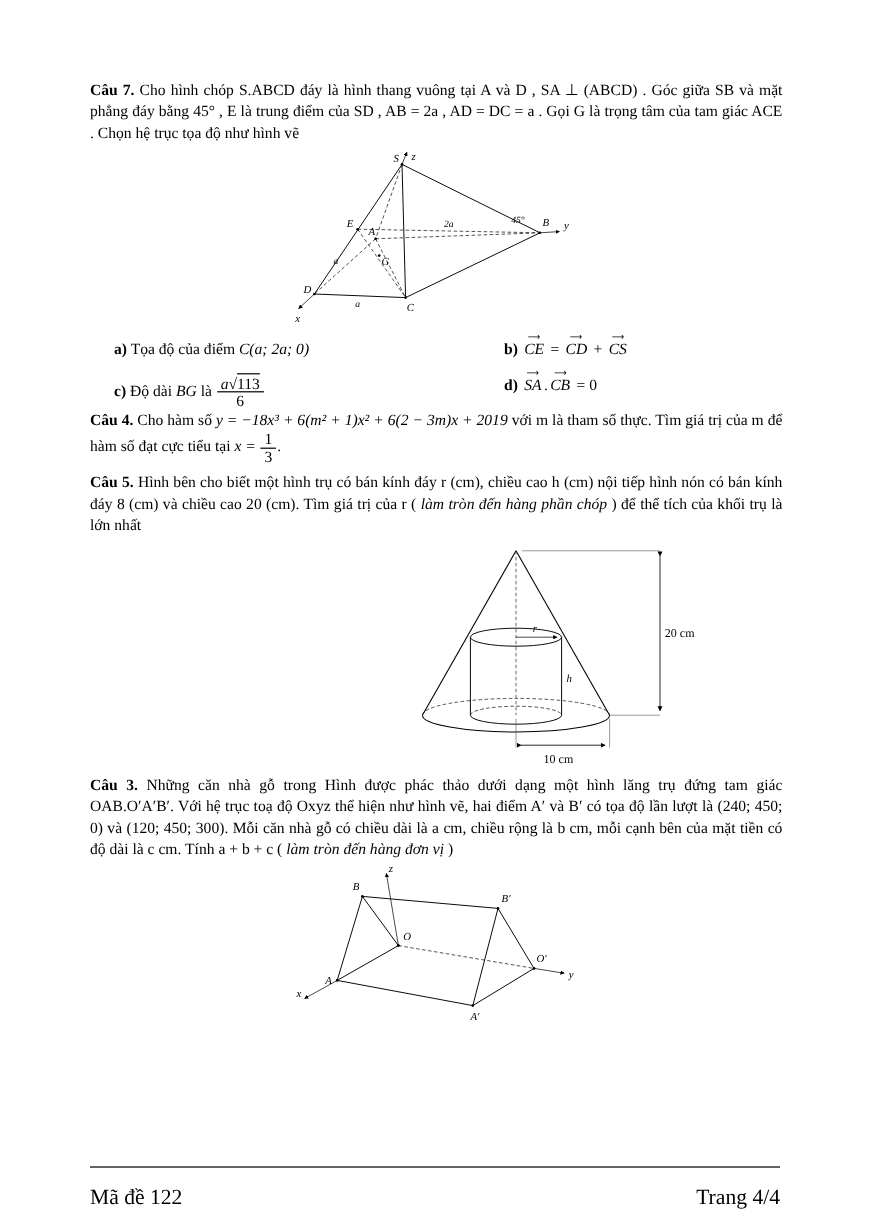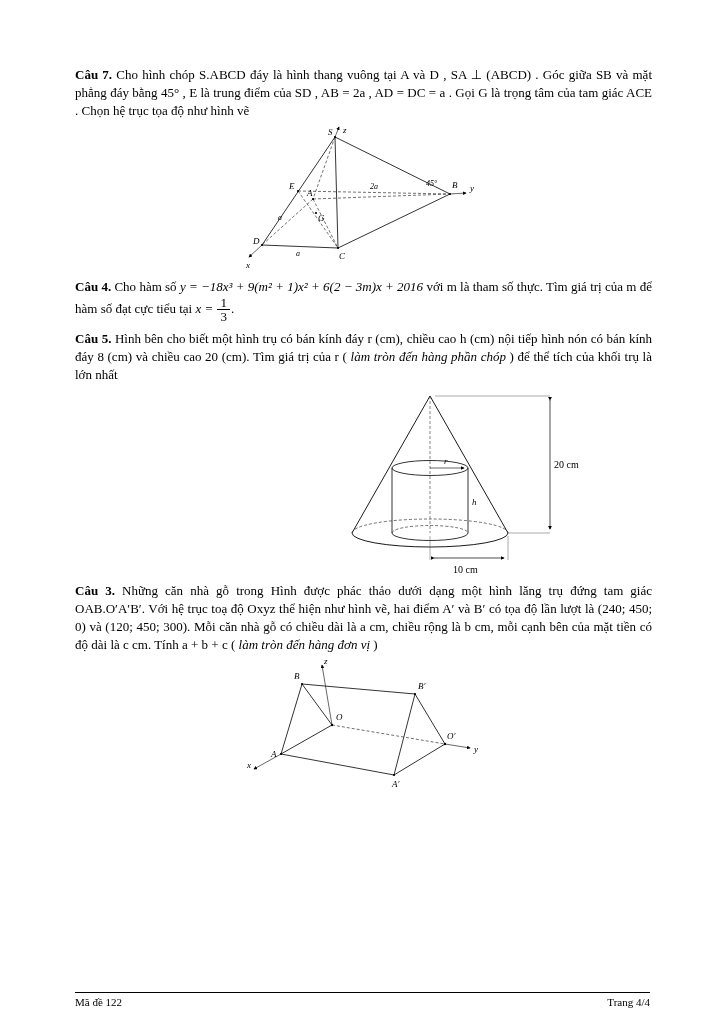--- a/index.html
+++ b/index.html
@@ -21,21 +21,21 @@
   .vec::before { content:"⟶"; position:absolute; top:-0.95em; left:50%; transform:translateX(-50%) scaleX(0.85); font-size:0.65em; font-style:normal; }
   
   .optrow { position:relative; padding-left:20px; margin-top:9px; min-height:18px; }
   .optcol2 { position:absolute; left:345px; top:0; }
   .part3 { margin-top:16px; margin-bottom:6px; }
   .figwrap { display:block; margin:4px auto; }
   .figwrap2 { display:block; margin:4px 0 4px 270px; }
   svg text { font-family:"Liberation Serif", serif; font-size:9px; font-style:italic; fill:#000; }
   svg text.dim { font-size:8px; }
   svg text.unit { font-style:normal; font-size:10px; }
-  .footer { position:absolute; left:75px; right:75px; bottom:16px; border-top:1.2px solid #000; padding-top:3px; display:flex; justify-content:space-between; font-size:11px; }
+  .footer { position:absolute; left:75px; right:75px; bottom:16px; border-top:1.2px solid #000; padding-top:14px; display:flex; justify-content:space-between; font-size:18px; }
   .sp6 { margin-top:6px; }
 </style>
 </head>
 <body>
 
 <div class="page">
 
   <p class="para"><span class="qlabel">Câu 7.</span><span> Cho hình chóp S.ABCD đáy là hình thang vuông tại A và D , SA ⊥ (ABCD) . Góc giữa SB và mặt phẳng đáy bằng 45° , E là trung điểm của SD , AB = 2a , AD = DC = a . Gọi G là trọng tâm của tam giác ACE . Chọn hệ trục tọa độ như hình vẽ</span></p>
 
   <svg class="figwrap" width="240" height="150" viewBox="0 0 240 150">
@@ -85,24 +85,36 @@
     <text x="74" y="97">G</text>
     <text x="99" y="9">z</text>
     <text x="226" y="67">y</text>
     <text x="2" y="144">x</text>
     <text class="dim" x="126" y="65">2a</text>
     <text class="dim" x="34" y="96">a</text>
     <text class="dim" x="52" y="132">a</text>
     <text class="dim" x="182" y="62">45°</text>
   </svg>
 
-
-
-
-  <p class="para"><span class="qlabel">Câu 4.</span><span> Cho hàm số </span><span class="math">y = −18x³ + 9(m² + 1)x² + 6(2 − 3m)x + 2016</span><span> với m là tham số thực. Tìm giá trị của m để hàm số đạt cực tiểu tại </span><span class="math">x = </span><span class="frac"><span class="num">1</span><span class="den">3</span></span><span>.</span></p>
+  <div class="optrow">
+    <span class="qlabel">a)</span><span> Tọa độ của điểm </span><span class="math">C(a; 2a; 0)</span>
+    <span class="optcol2"><span class="qlabel">b)</span>
+      <span class="vec">CE</span><span> = </span><span class="vec">CD</span><span> + </span><span class="vec">CS</span>
+    </span>
+  </div>
+
+  <div class="optrow" style="margin-top:12px;">
+    <span class="qlabel">c)</span><span> Độ dài </span><span class="math">BG</span><span> là </span><span class="frac"><span class="num"><i>a</i><span>√</span><span class="rad">113</span></span><span class="den">6</span></span>
+    <span class="optcol2"><span class="qlabel">d)</span>
+      <span class="vec">SA</span><span>.</span><span class="vec">CB</span><span> = 0</span>
+    </span>
+  </div>
+
+
+  <p class="para"><span class="qlabel">Câu 4.</span><span> Cho hàm số </span><span class="math">y = −18x³ + 6(m² + 1)x² + 6(2 − 3m)x + 2019</span><span> với m là tham số thực. Tìm giá trị của m để hàm số đạt cực tiểu tại </span><span class="math">x = </span><span class="frac"><span class="num">1</span><span class="den">3</span></span><span>.</span></p>
 
   <p class="para sp6"><span class="qlabel">Câu 5.</span><span> Hình bên cho biết một hình trụ có bán kính đáy r (cm), chiều cao h (cm) nội tiếp hình nón có bán kính đáy 8 (cm) và chiều cao 20 (cm). Tìm giá trị của r ( </span><span class="it">làm tròn đến hàng phần chóp</span><span> ) để thể tích của khối trụ là lớn nhất</span></p>
 
   <svg class="figwrap2" width="250" height="190" viewBox="0 0 250 190">
     <defs>
       <marker id="arr2" markerWidth="7" markerHeight="6" refX="5" refY="3" orient="auto">
           <path d="M0,0 L6,3 L0,6 z" fill="#000"></path>
         </marker>
     </defs>
 

